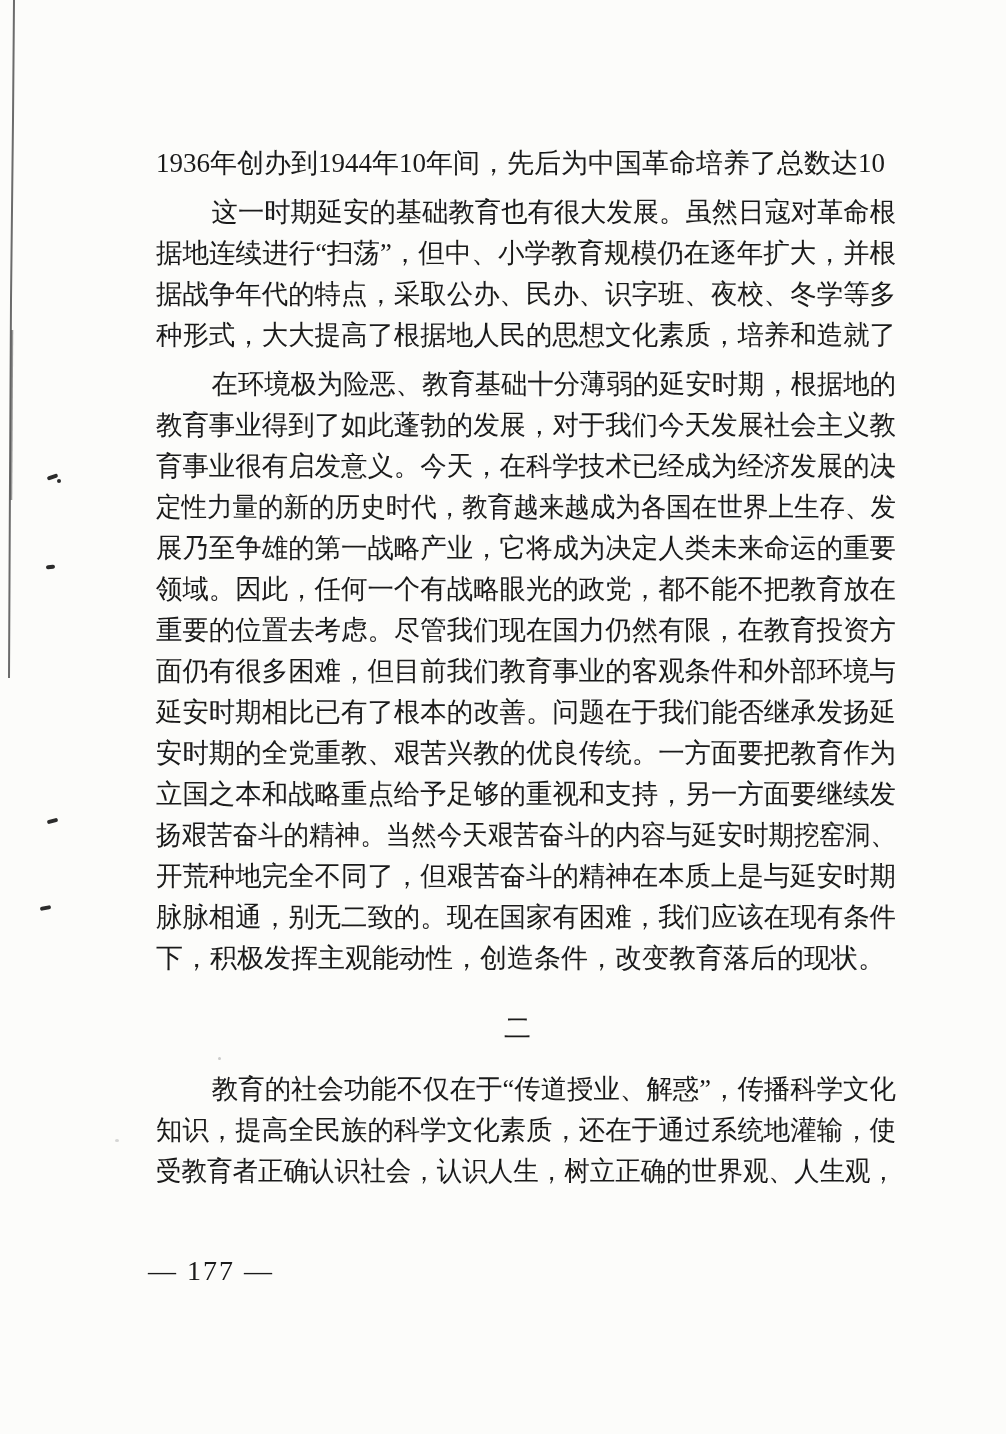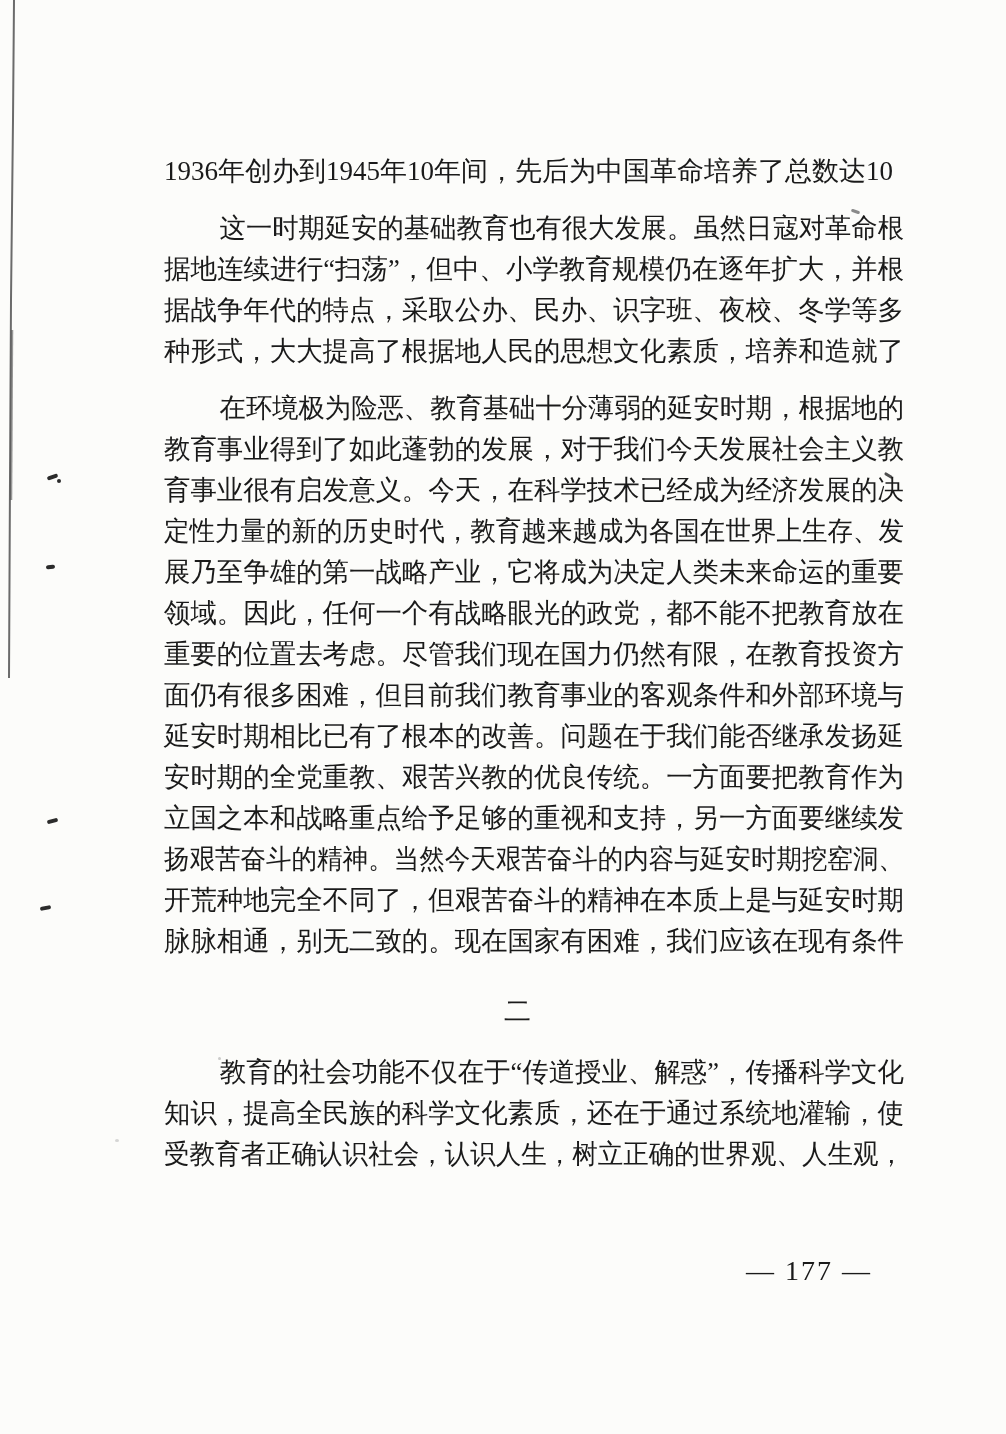--- a/index.html
+++ b/index.html
@@ -15,21 +15,21 @@
     overflow: hidden;
     font-family: "Liberation Serif", "DejaVu Serif", serif;
     color: #1a1a1a;
   }
   .text-block {
     position: absolute;
     left: 148px;
     top: 135px;
     width: 740px;
   }
-  .paragraph { margin: 16px; }
+  .paragraph { margin: 8px; }
   .line {
     height: 41px;
     line-height: 41px;
     font-size: 27px;
     white-space: nowrap;
   }
   .line.justified {
     display: flex;
     justify-content: space-between;
     align-items: baseline;
@@ -45,21 +45,21 @@
     letter-spacing: 1px;
   }
   .page-number {
     position: absolute;
     left: 148px;
     top: 1250px;
     width: 740px;
     height: 41px;
     line-height: 41px;
     font-size: 28px;
-    text-align: right;
+    text-align: left;
     padding-right: 16px;
     box-sizing: border-box;
     letter-spacing: 2px;
   }
   
   .edge-line-svg { position: absolute; left: 0; top: 0; }
   .margin-mark {
     position: absolute;
     background: #2b2b2b;
     border-radius: 2px;
@@ -109,21 +109,21 @@
   <div class="speckle sp-3"></div>
 
   <main class="text-block" id="text-body">
       <div class="paragraph">
         <div class="line justified">
           <span>1936</span>
           <span>年</span>
           <span>创</span>
           <span>办</span>
           <span>到</span>
-          <span>1945</span>
+          <span>1944</span>
           <span>年</span>
           <span>10</span>
           <span>年</span>
           <span>间</span>
           <span>，</span>
           <span>先</span>
           <span>后</span>
           <span>为</span>
           <span>中</span>
           <span>国</span>
@@ -673,20 +673,21 @@
           <span>我</span>
           <span>们</span>
           <span>应</span>
           <span>该</span>
           <span>在</span>
           <span>现</span>
           <span>有</span>
           <span>条</span>
           <span>件</span>
         </div>
+        <div class="line">下，积极发挥主观能动性，创造条件，改变教育落后的现状。</div>
       </div>
       <div class="heading-line">二</div>
       <div class="paragraph">
         <div class="line justified indent" style="transform-origin: left center; transform: scaleX(0.978836);">
           <span>教</span>
           <span>育</span>
           <span>的</span>
           <span>社</span>
           <span>会</span>
           <span>功</span>

